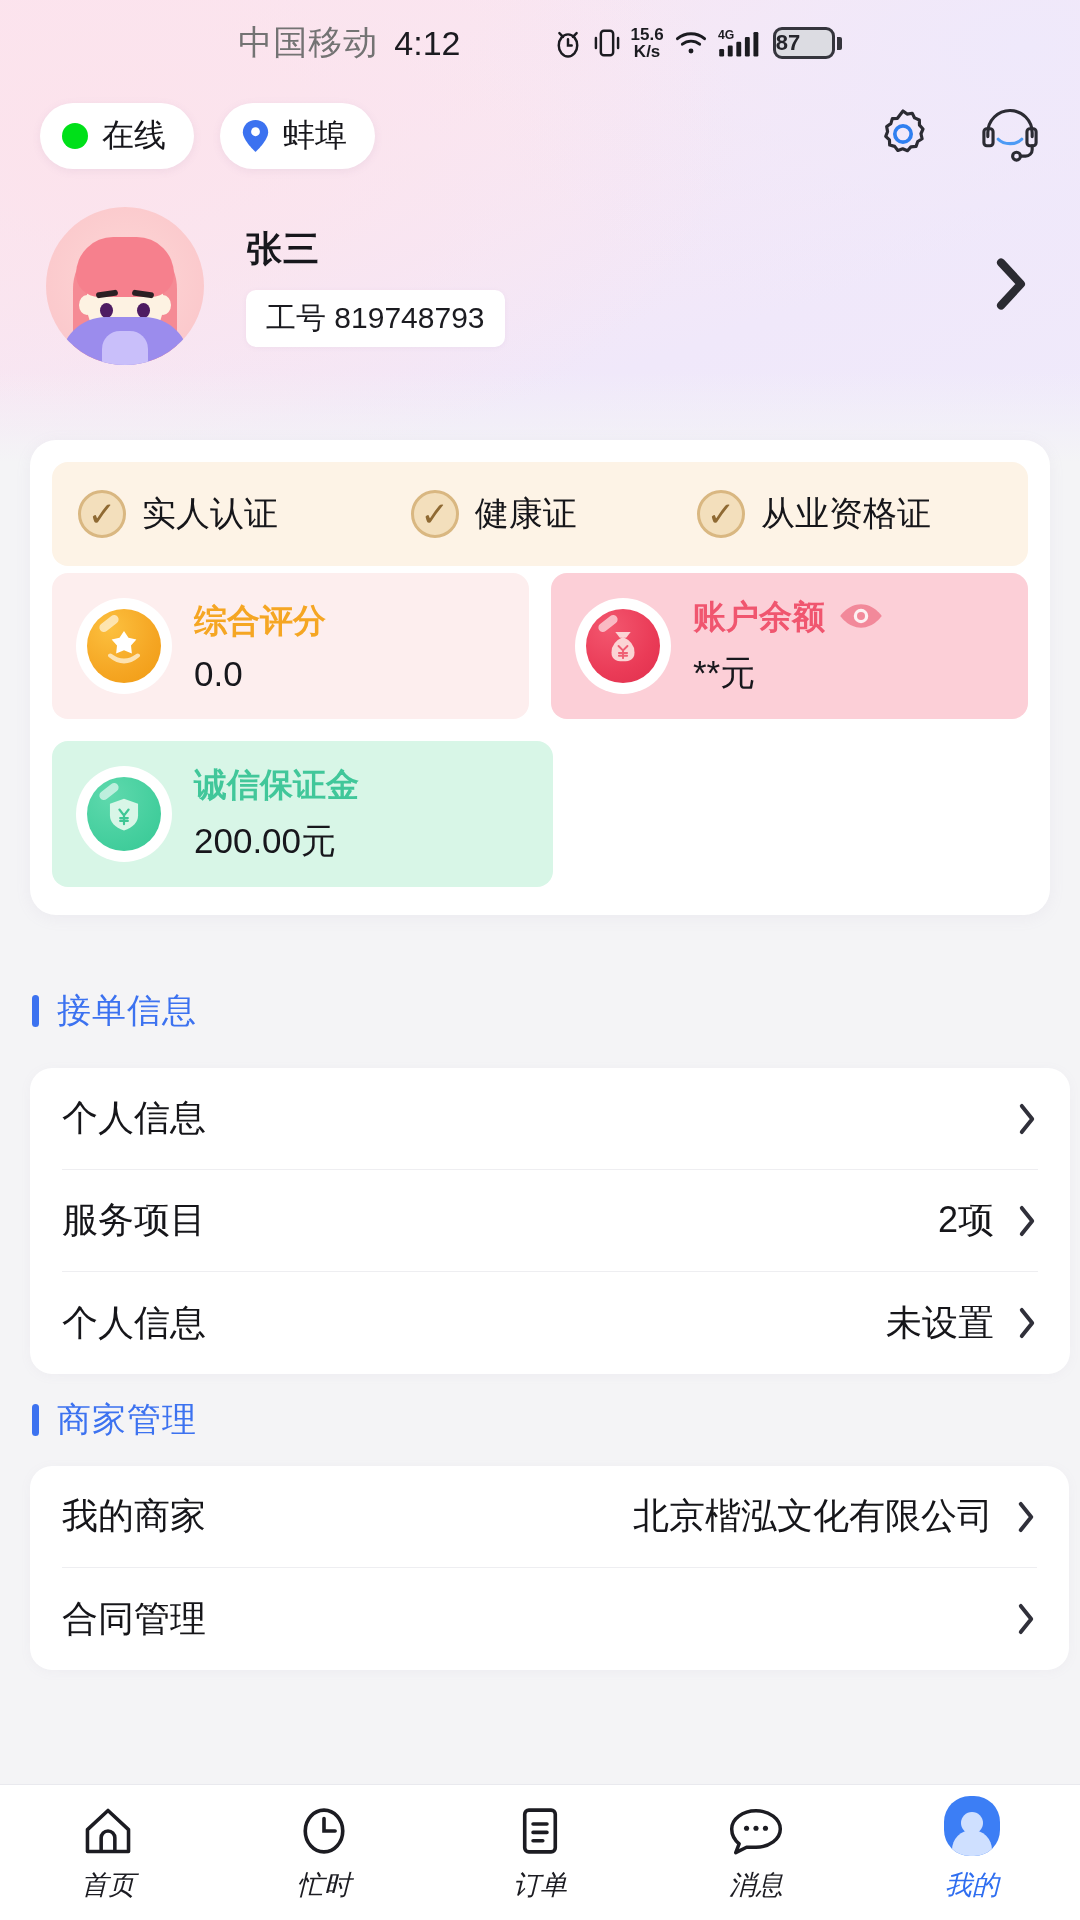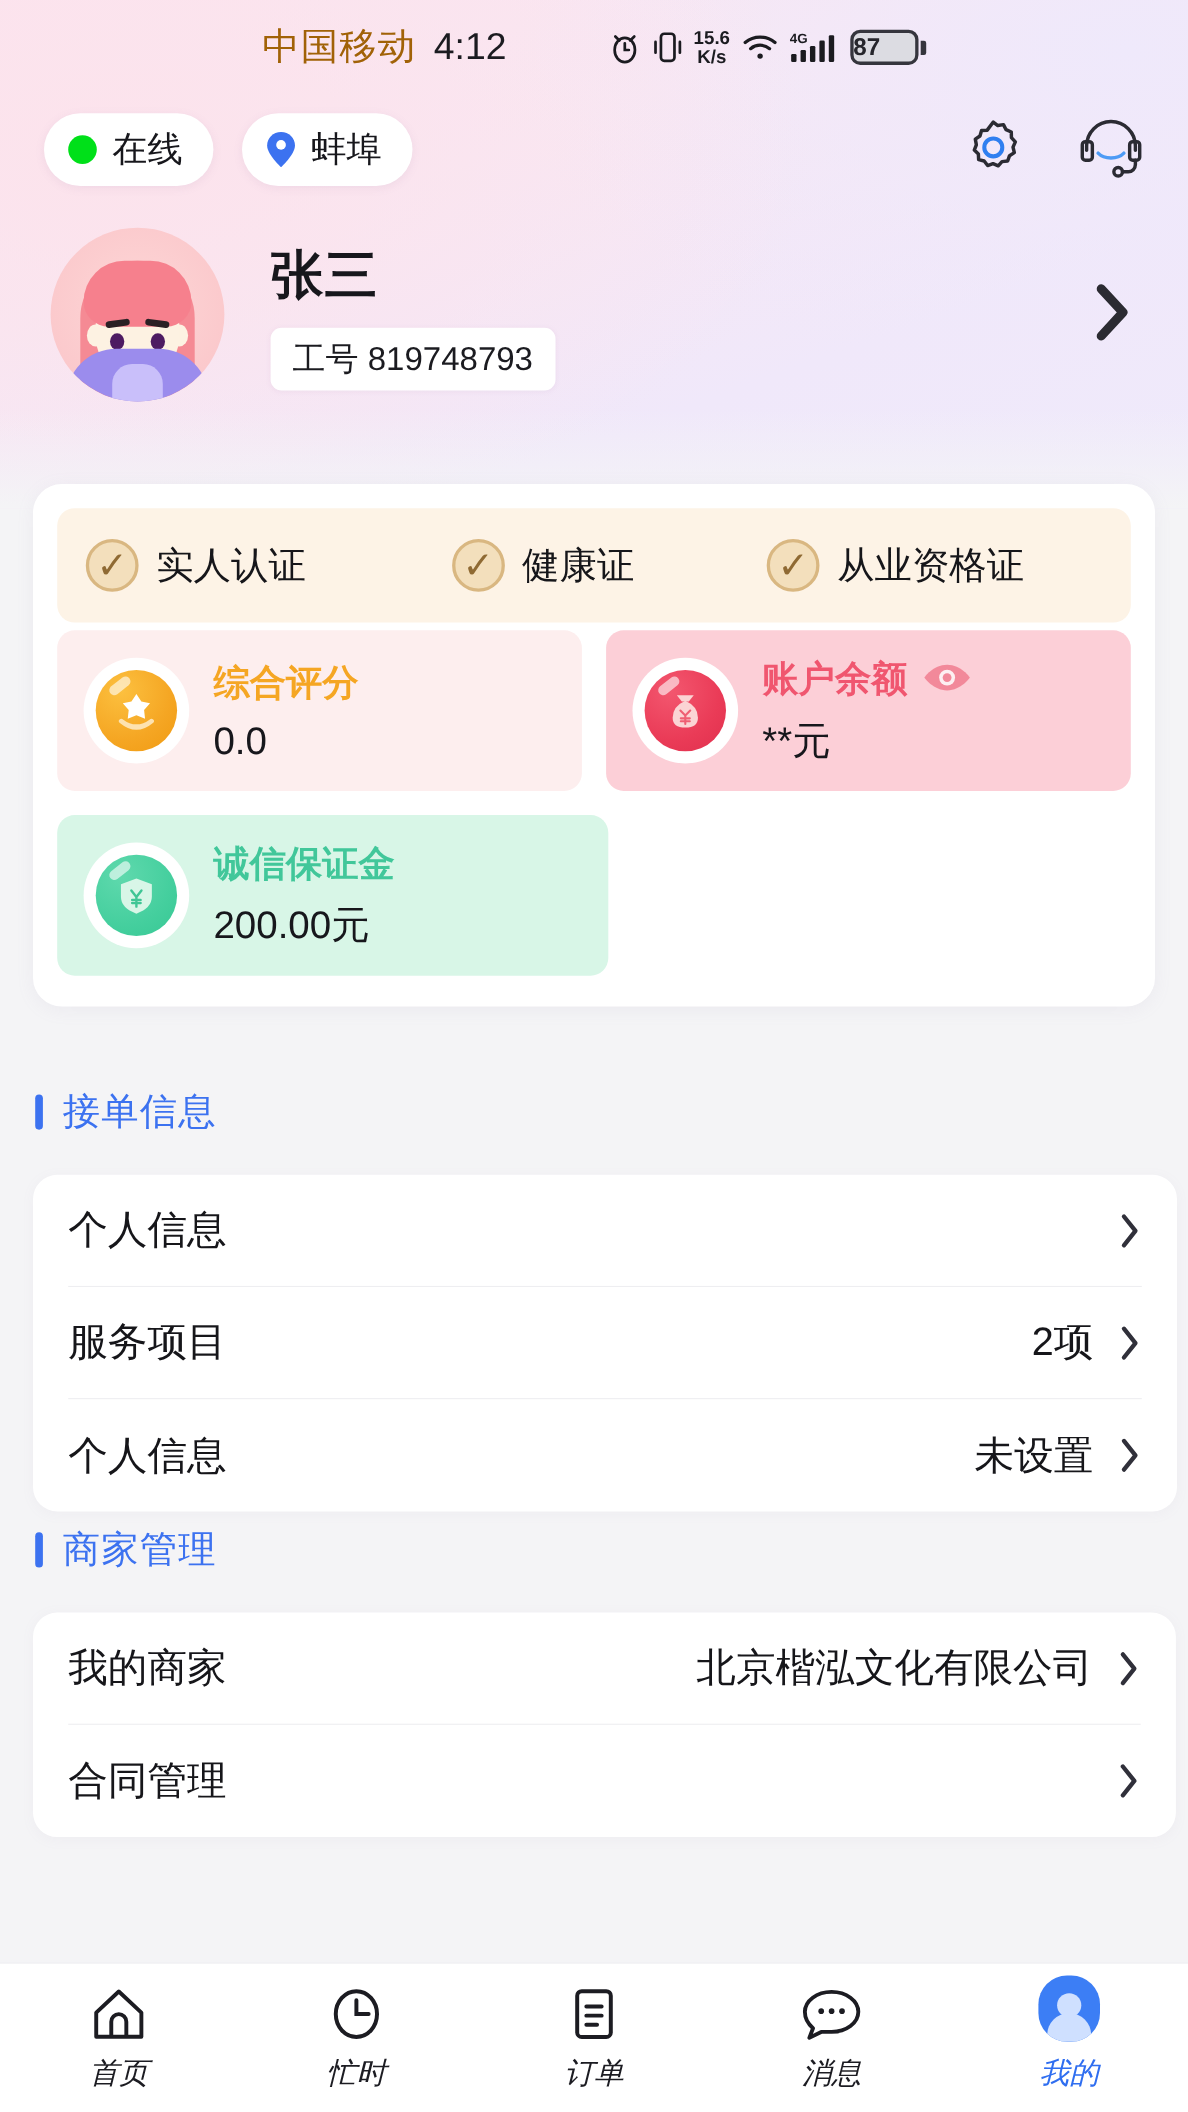--- a/index.html
+++ b/index.html
@@ -33,21 +33,21 @@
 
   
   .statusbar {
     position: absolute; top: 0; left: 0;
     width: 1080px; height: 86px;
     display: flex; align-items: center; justify-content: center;
     z-index: 5;
   }
   .sb-inner { display: flex; align-items: center; gap: 16px; }
   .sb-carrier {
-    font-size: 34px; color: #a16207; letter-spacing: 1px;
+    font-size: 34px; color: #737373; letter-spacing: 1px;
     font-family: Liberation Serif, serif;
   }
   .sb-time { font-size: 34px; color: #1b1b20; }
   .sb-right { display: flex; align-items: center; gap: 11px; margin-left: 76px; }
   .sb-icn { display:flex; align-items:center; }
   .sb-speed {
     display:flex; flex-direction:column; align-items:center;
     line-height: 1.02; color:#1b1b20; font-size:17px; font-weight:600;
   }
   .battery {
@@ -123,21 +123,21 @@
   .av-mouth {
     position:absolute; top:119px; left:50%; transform:translateX(-50%);
     width:24px; height:14px; background:#e0555f; border-radius: 0 0 14px 14px;
   }
   .av-cheek-l, .av-cheek-r {
     position:absolute; top:112px; width:14px; height:9px; background:#fbb9b3; border-radius:50%; opacity:.85;
   }
   .av-cheek-l { left:44px; } .av-cheek-r { right:44px; }
 
   .profile-text { margin-left: 42px; display:flex; flex-direction:column; gap: 16px; }
-  .profile-name { font-size: 48px; font-weight: 700; color: #17171c; letter-spacing:1px; }
+  .profile-name { font-size: 36px; font-weight: 700; color: #17171c; letter-spacing:1px; }
   .badge-id {
     align-self:flex-start;
     background:#ffffff; border-radius: 10px;
     padding: 8px 20px; font-size: 30px; color:#1b1b20;
     box-shadow: 0 1px 5px rgba(150,120,160,0.08);
   }
   .profile-chevron {
     margin-left:auto; color:#2b2b32;
   }
 
@@ -482,21 +482,21 @@
         <span class="row-value">未设置</span>
         <span class="chev">
           <svg width="22" height="34" viewBox="0 0 16 26" fill="none" stroke="#30303a" stroke-width="3" stroke-linecap="round" stroke-linejoin="round">
               <path d="M4 3 L12 13 L4 23"></path>
             </svg>
         </span>
       </span>
     </div>
   </div>
 
-  <div class="section-title" style="position:absolute; top:1386px; left:0; width:860px; margin-top:0;">
+  <div class="section-title" style="position:absolute; top:1386px; left:0; width:860px; margin-top:11px;">
     <span class="sec-bar"></span>
     <span class="sec-label">商家管理</span>
   </div>
 
   <div class="list-card" style="position:absolute; top:1466px; left:30px; width:1039px; margin:0;">
     <div class="list-row">
       <span class="row-label">我的商家</span>
       <span class="row-right">
         <span class="row-value">北京楷泓文化有限公司</span>
         <span class="chev">

